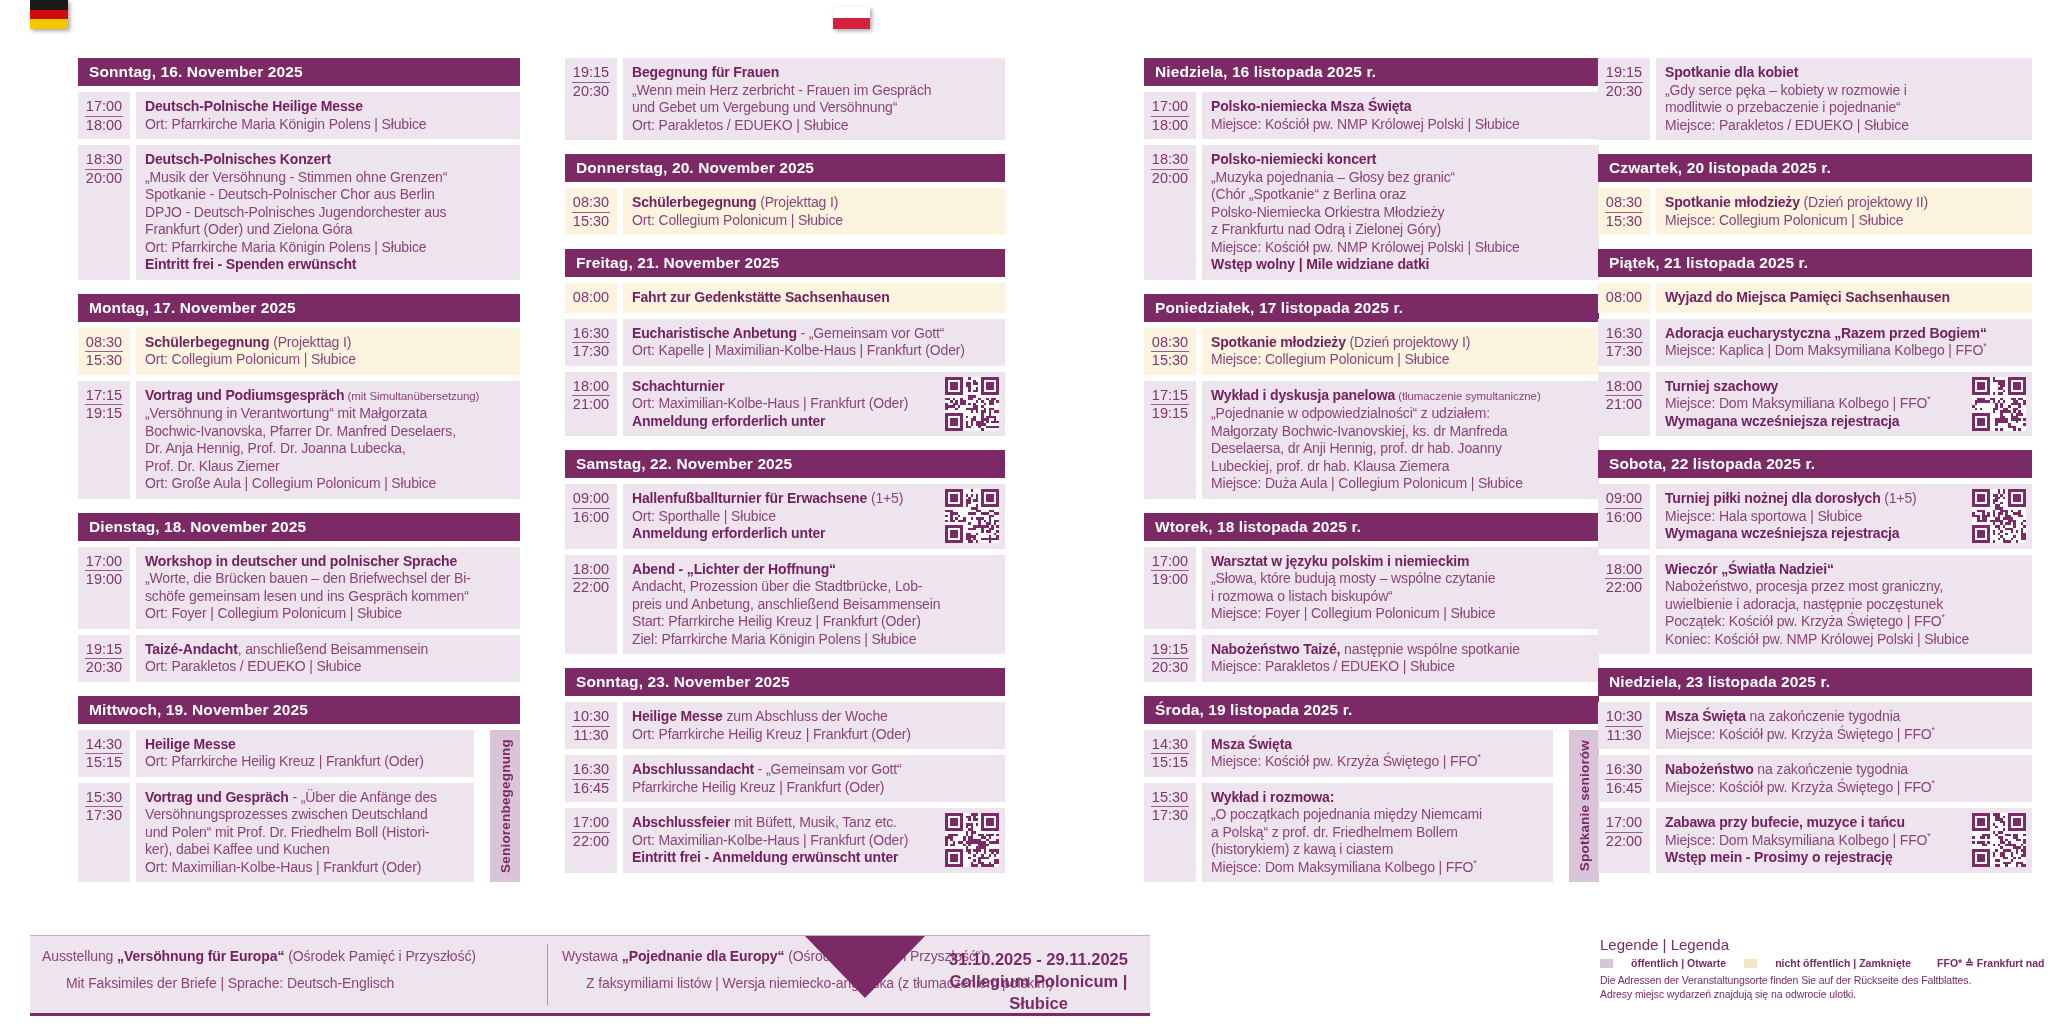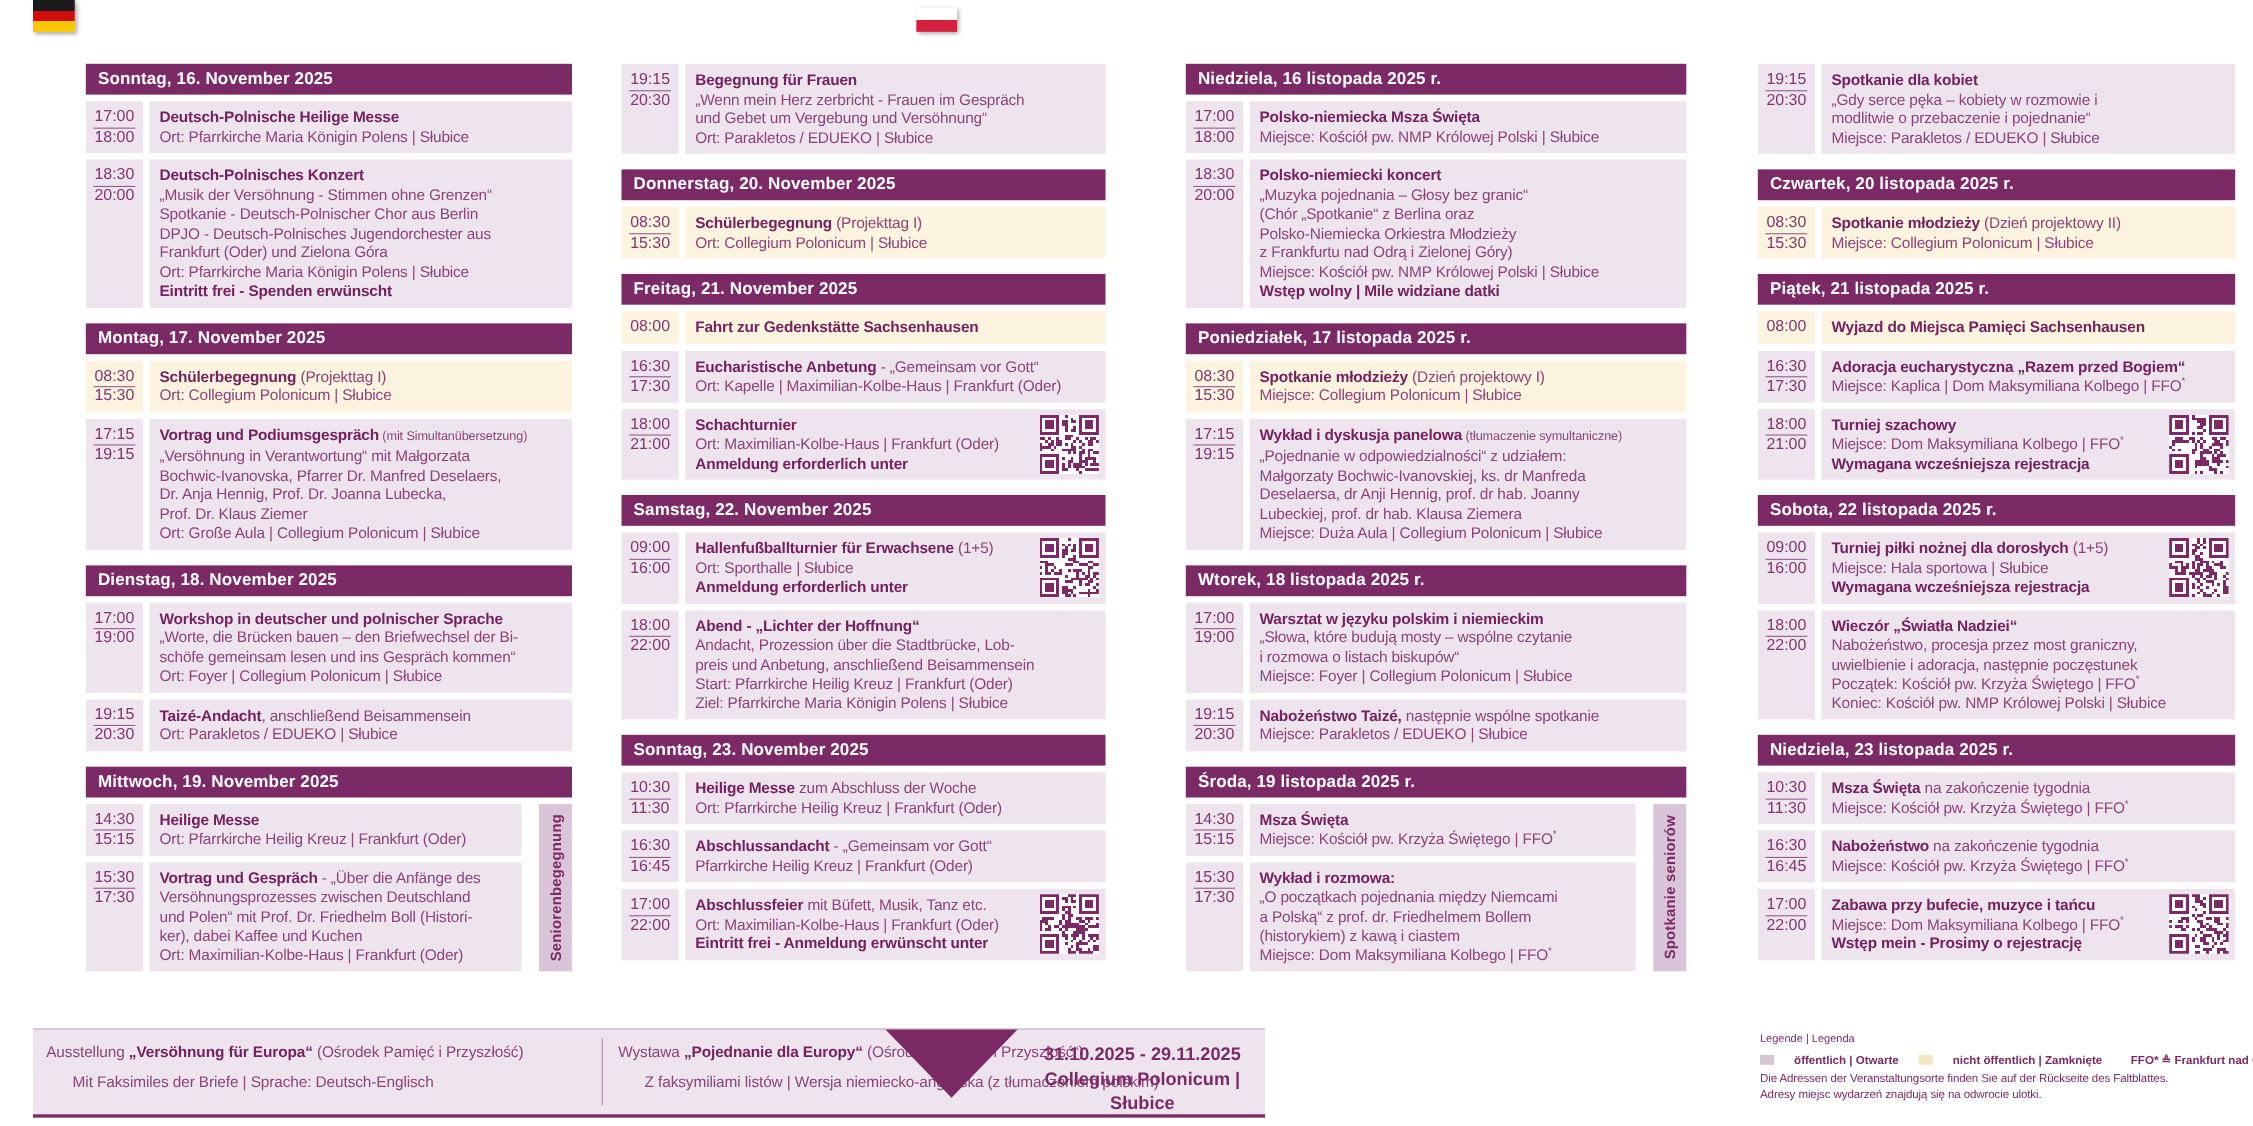--- a/index.html
+++ b/index.html
@@ -20,21 +20,21 @@
   .flag{position:absolute;box-shadow:2px 2px 4px rgba(0,0,0,.35);}
   .flag-de{left:30px;top:0;width:38px;height:29px;
     background:linear-gradient(#1a1a1a 0 33.3%,#d00c0c 33.3% 66.6%,#f7c600 66.6% 100%);}
   .flag-pl{left:833px;top:7px;width:37px;height:22px;
     background:linear-gradient(#ffffff 0 50%,#d4213d 50% 100%);}
 
   
   .col{position:absolute;top:58px;}
   .col-0{left:30px;width:490px;padding-left:48px;}
   .col-1{left:565px;width:440px;}
-  .col-2{left:1078px;width:455px;}
+  .col-2{left:1144px;width:455px;}
   .col-3{left:1598px;width:434px;}
   .col>:first-child{margin-top:0 !important;}
 
   .day{margin:14px 0 6px;background:var(--accent);color:#fff;font-weight:700;
        font-size:15.5px;padding:5px 11px;letter-spacing:.1px;}
 
   .ev{--row:var(--row-public);display:flex;gap:6px;margin-bottom:6px;}
   .ev.closed{--row:var(--row-closed);}
   .time{width:52px;flex:none;background:var(--row);text-align:right;padding-top:6px;
         font-size:14.5px;color:var(--time);}
@@ -68,21 +68,21 @@
   .fdiv{position:absolute;left:517px;top:8px;bottom:8px;width:1px;background:#b18bb0;}
   .ftri{position:absolute;left:775px;top:0;width:0;height:0;
         border-left:60px solid transparent;border-right:60px solid transparent;
         border-top:62px solid var(--accent);}
   .fdates{position:absolute;left:905px;right:8px;top:12px;text-align:center;color:var(--accent);}
   .fdates .fdr{font-weight:700;font-size:16.5px;line-height:22px;}
   .fdates .fdv{font-weight:700;font-size:16.5px;line-height:22px;}
 
   
   .legend{position:absolute;left:1600px;top:938px;width:440px;color:var(--accent);}
-  .lg-title{font-size:10px;line-height:13px;}
+  .lg-title{font-size:15px;line-height:13px;}
   .lg-row{margin:6px 0 5px;font-size:10.5px;display:flex;align-items:center;gap:18px;white-space:nowrap;font-weight:bold;}
   .sw{display:inline-block;width:13px;height:9px;flex:none;}
   .sw-pub{background:#d6c6d4;}
   .sw-cl{background:#f6e7c4;}
   .lg-ffo{margin-left:8px;}
   .lg-note{font-size:10.5px;line-height:13.5px;letter-spacing:-.1px;}
 </style>
 </head>
 <body>
 

